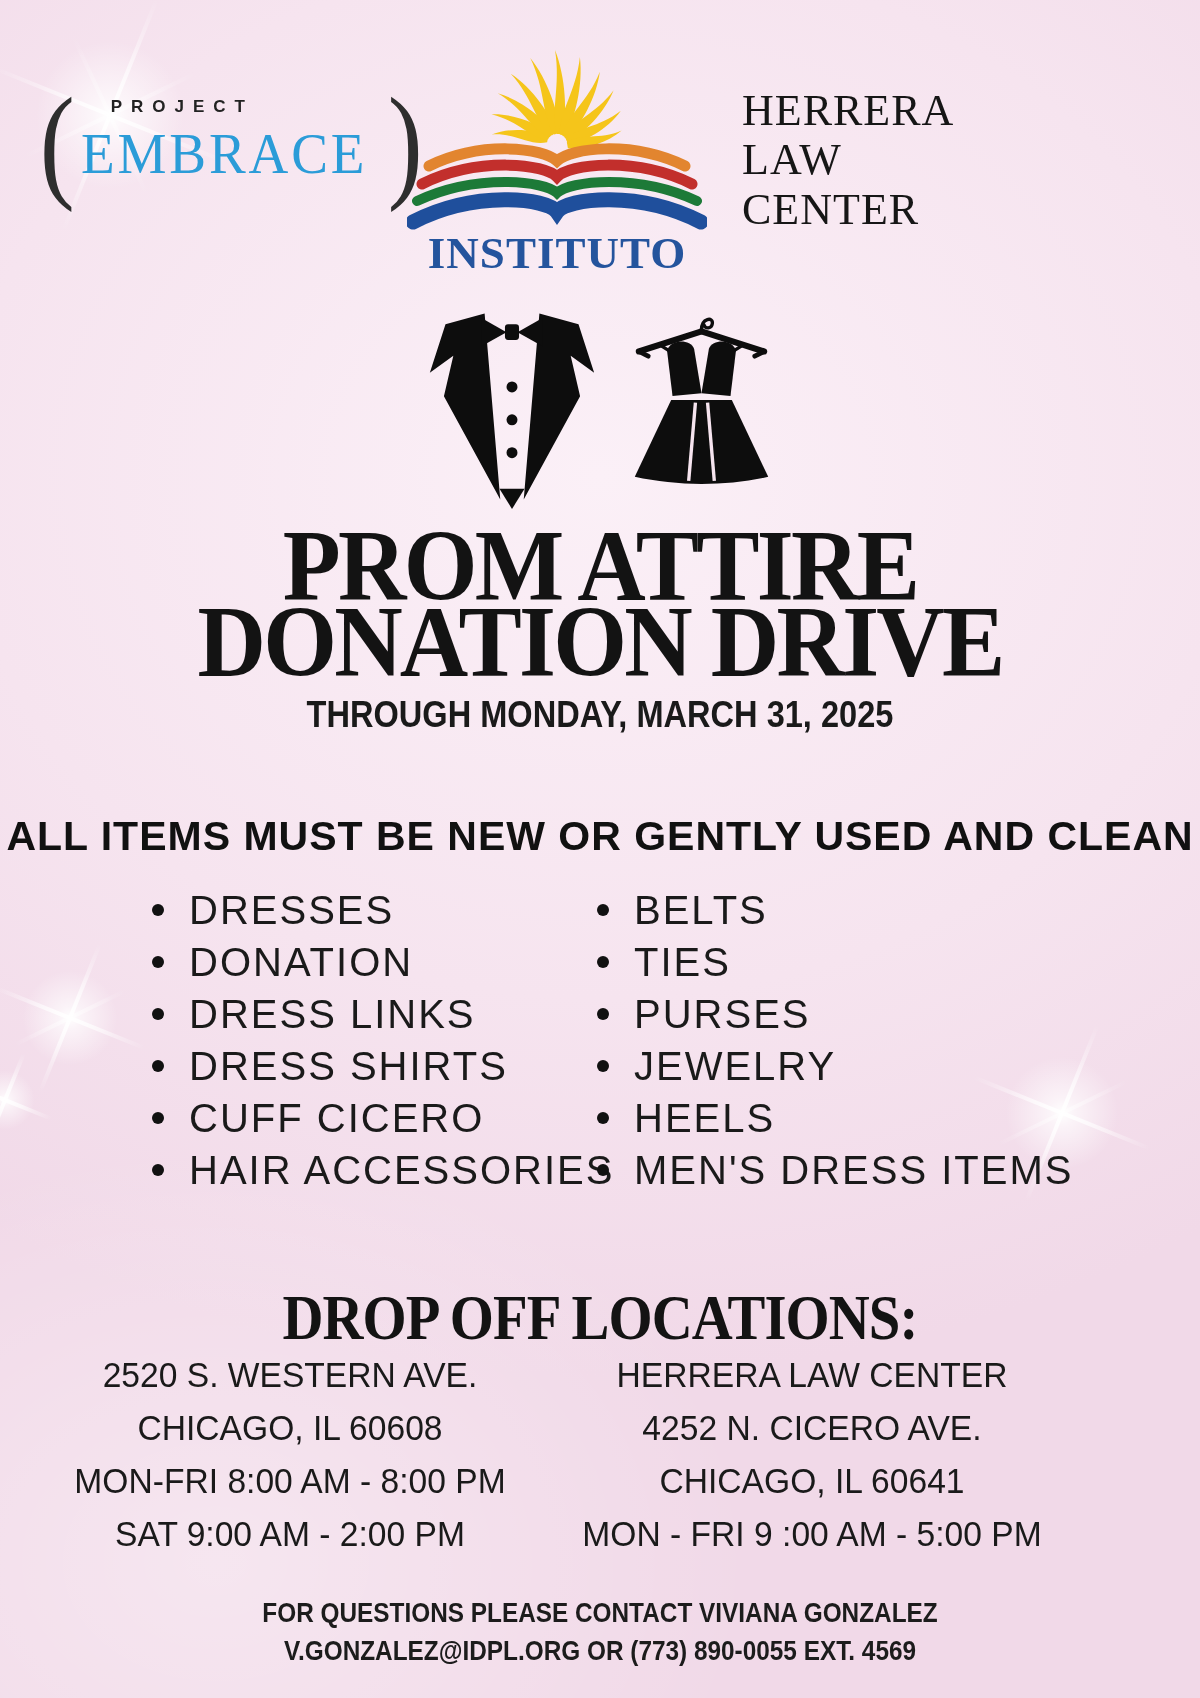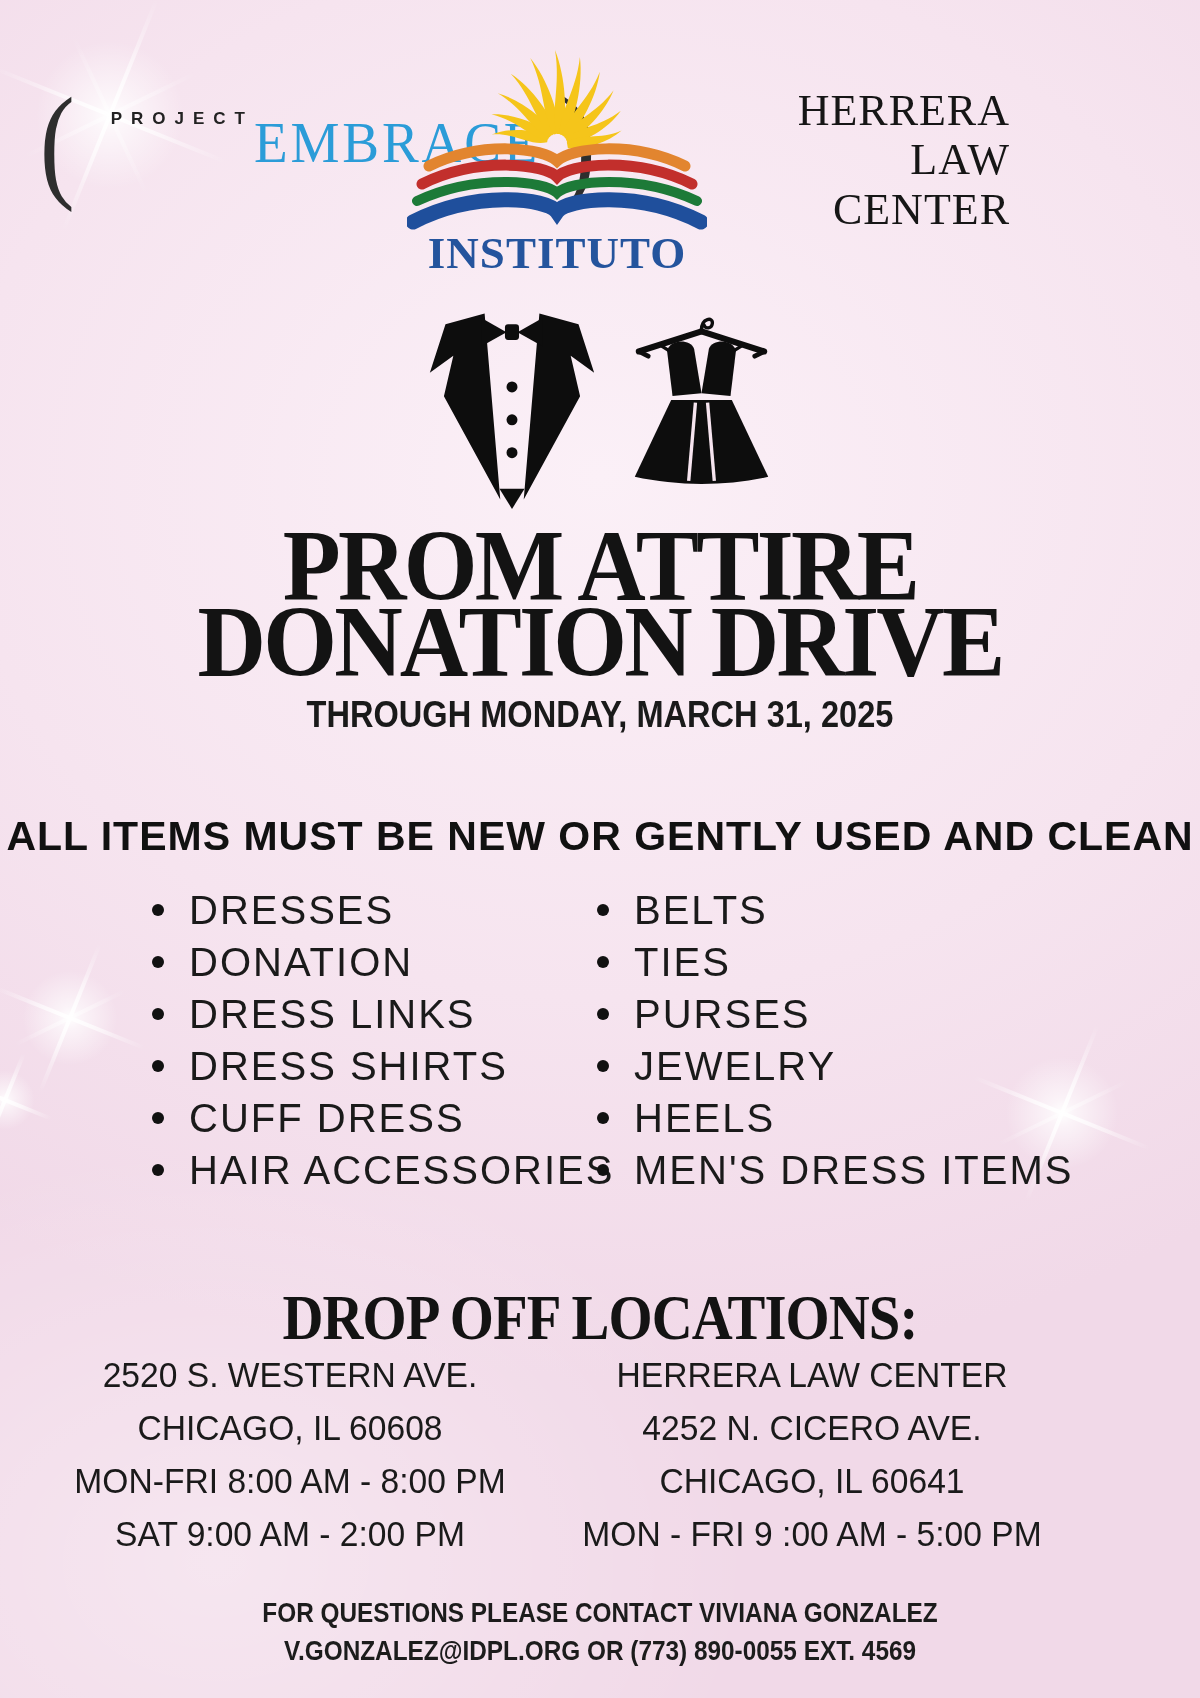--- a/index.html
+++ b/index.html
@@ -17,25 +17,25 @@
     background:radial-gradient(circle, rgba(255,255,255,.98) 0%, rgba(255,255,255,.65) 10%, rgba(255,255,255,0) 42%);}
   .sparkle .beam{position:absolute;left:50%;top:0;width:4px;height:100%;margin-left:-2px;
     background:linear-gradient(to bottom, rgba(255,255,255,0) 0%, rgba(255,255,255,.95) 50%, rgba(255,255,255,0) 100%);}
   .sparkle .b1{transform:rotate(22deg);}
   .sparkle .b2{transform:rotate(112deg);}
   .sparkle .b3{transform:rotate(64deg);opacity:.55;height:76%;top:12%;}
   .sparkle .b4{transform:rotate(155deg);opacity:.45;height:70%;top:15%;}
   
   .embrace-logo{position:absolute;left:36px;top:92px;display:flex;align-items:center;}
   .embrace-paren{font-family:"Liberation Serif",serif;font-weight:400;font-size:128px;line-height:100px;color:#2e2e2e;transform:scaleX(.82);}
-  .embrace-stack{display:flex;flex-direction:row;margin:0 2px;}
+  .embrace-stack{display:flex;flex-direction:column;margin:0 2px;}
   .embrace-project{font-size:17px;font-weight:700;letter-spacing:9px;color:#222;padding-left:30px;margin-bottom:3px;}
   .embrace-word{font-family:"Liberation Serif",serif;font-size:58px;font-weight:400;letter-spacing:3px;color:var(--embrace-blue,#2b9cd8);transform:scaleX(.95);transform-origin:left;}
   .instituto-logo{position:absolute;left:407px;top:22px;width:300px;height:250px;}
-  .herrera-logo{position:absolute;left:742px;top:86px;width:268px;text-align:right;
+  .herrera-logo{position:absolute;left:742px;top:86px;width:268px;text-align:left;
     font-family:"Liberation Serif",serif;font-size:44px;line-height:1.12;color:#161616;letter-spacing:1px;}
   
   .attire-icons{position:absolute;left:0;right:0;top:292px;display:flex;justify-content:center;align-items:flex-start;gap:22px;}
   .tux-icon{margin-top:12px;}
   
   .title{position:absolute;left:0;right:0;top:528px;margin:0;text-align:center;
     font-family:"Liberation Serif",serif;font-weight:700;font-size:102px;line-height:76px;
     letter-spacing:-3px;color:#131313;transform:scaleX(.93);}
   .subtitle{position:absolute;left:0;right:0;top:694px;text-align:center;
     font-weight:700;font-size:37px;letter-spacing:0;color:#1a1a1a;transform:scaleX(.88);}
@@ -179,21 +179,21 @@
     <li>
         <span class="bullet-dot"></span>
         <span>DRESS LINKS</span>
       </li>
     <li>
         <span class="bullet-dot"></span>
         <span>DRESS SHIRTS</span>
       </li>
     <li>
         <span class="bullet-dot"></span>
-        <span>CUFF DRESS</span>
+        <span>CUFF CICERO</span>
       </li>
     <li>
         <span class="bullet-dot"></span>
         <span>HAIR ACCESSORIES</span>
       </li>
   </ul>
   <ul class="items-col right">
     <li>
         <span class="bullet-dot"></span>
         <span>BELTS</span>

